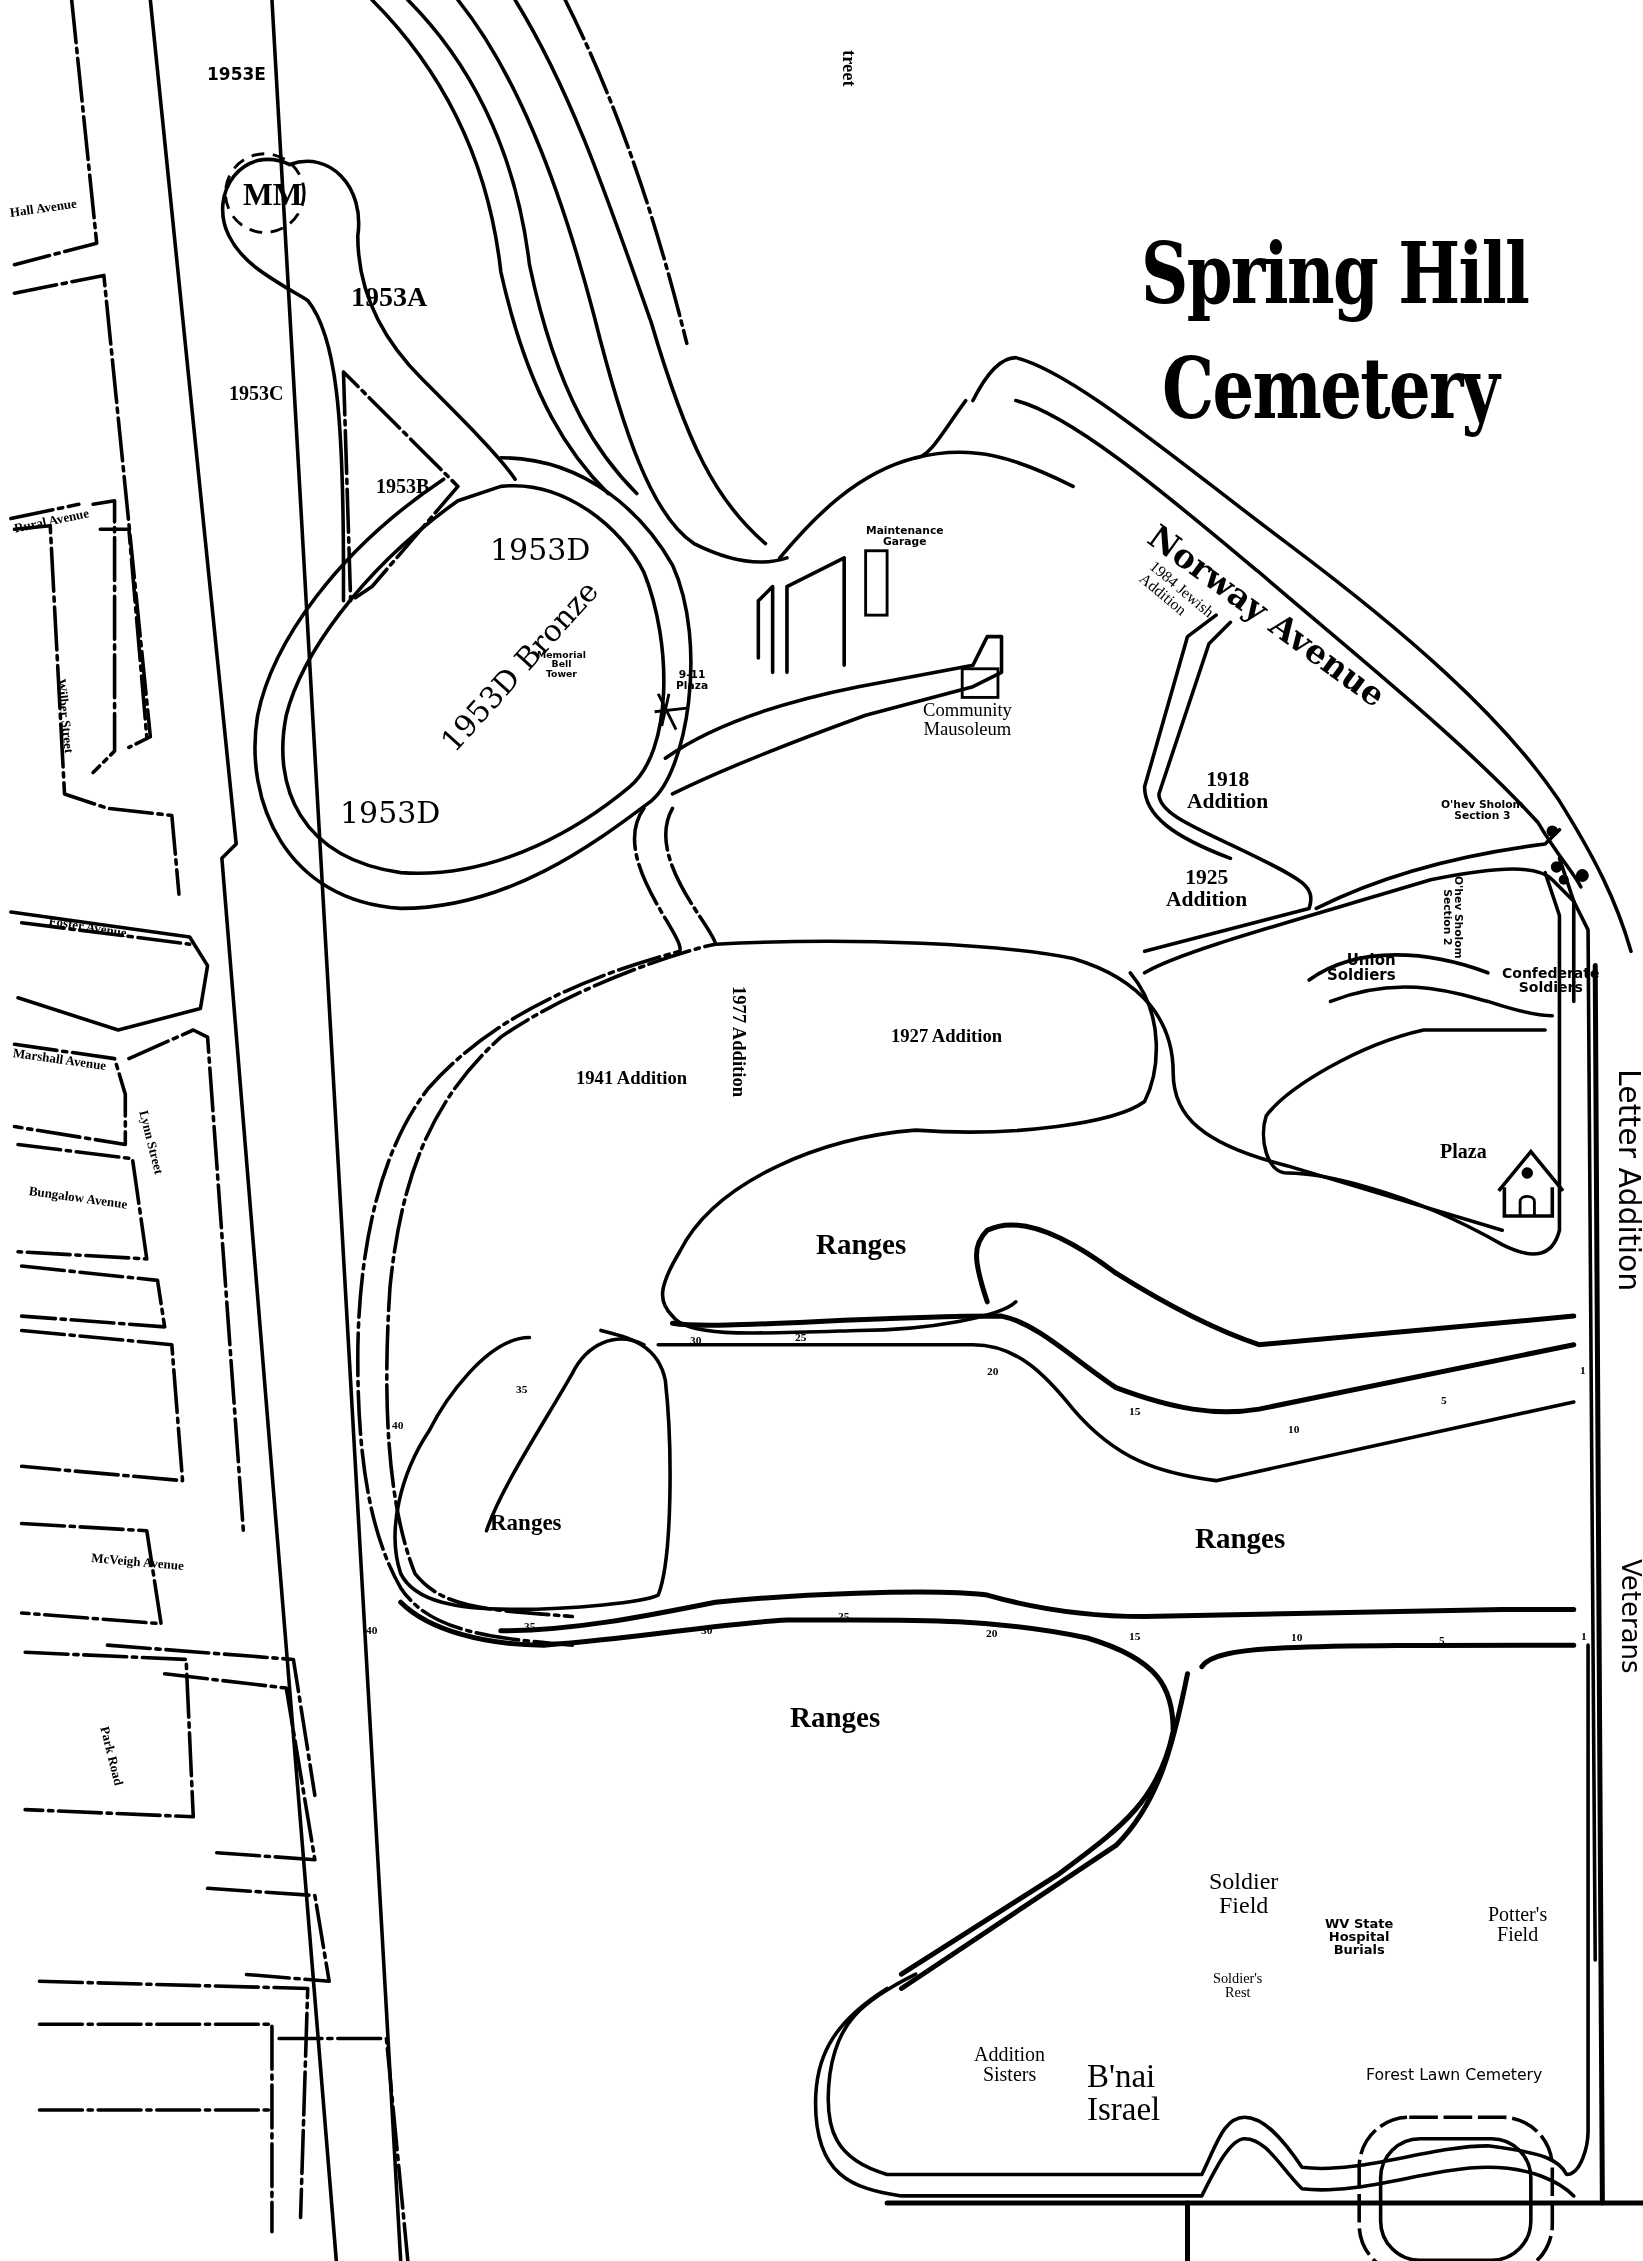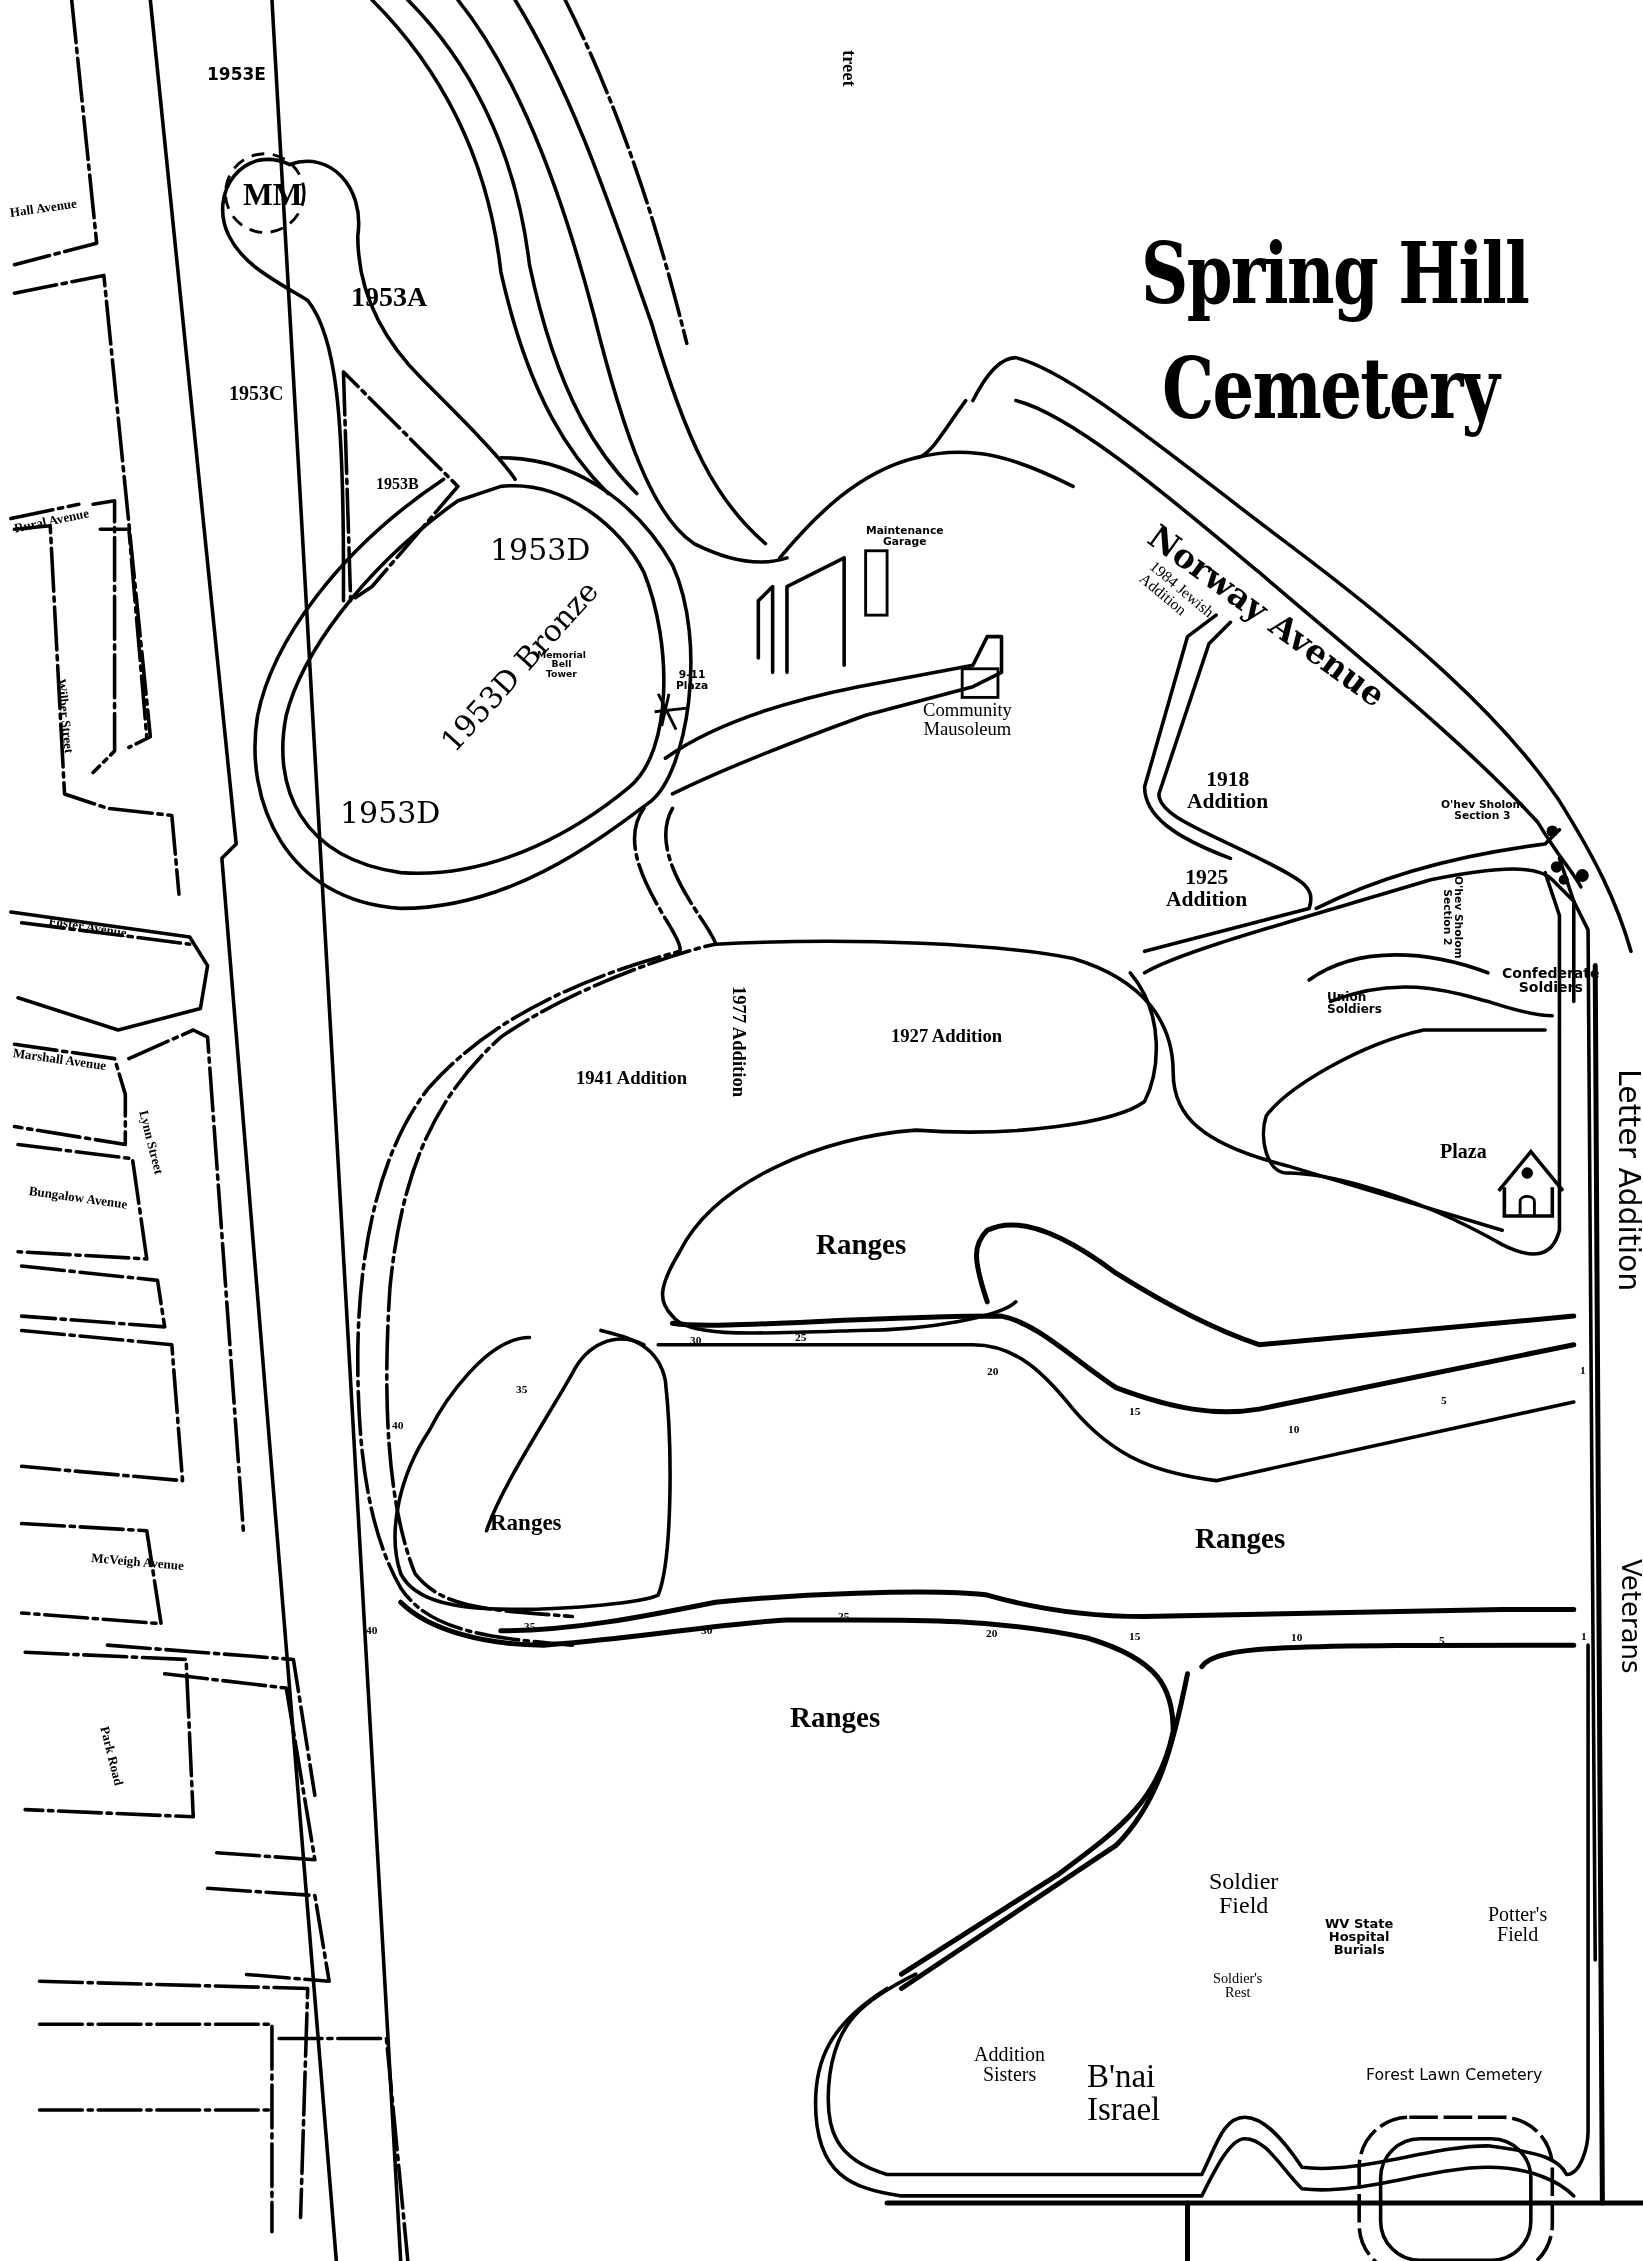--- a/index.html
+++ b/index.html
@@ -148,21 +148,21 @@
 <div class="lbl street" style="left:150px; top:1109px; transform:rotate(76deg);">Lynn Street</div>
 <div class="lbl street" style="left:30px; top:1184px; transform:rotate(8deg);">Bungalow Avenue</div>
 <div class="lbl street" style="left:92px; top:1551px; transform:rotate(5deg);">McVeigh Avenue</div>
 <div class="lbl street" style="left:111px; top:1725px; transform:rotate(76deg);">Park Road</div>
 <div class="lbl" style="left:1162px; top:519px; transform:rotate(36deg); font-family:'DejaVu Serif', serif; font-size:33px;">Norway Avenue</div>
 
 <div class="lbl sec-sm cond" style="left:207px; top:66px; font-size:17px;">1953E</div>
 <div class="lbl cond" style="left:243px; top:179px; font-size:31.5px;">MM</div>
 <div class="lbl sec-md" style="left:351px; top:283px; font-size:28px;">1953A</div>
 <div class="lbl sec-md" style="left:229px; top:383px; font-size:20px;">1953C</div>
-<div class="lbl sec-md" style="left:376px; top:476px; font-size:16px;">1953B</div>
+<div class="lbl sec-md" style="left:376px; top:476px; font-size:20px;">1953B</div>
 <div class="lbl sec-lg" style="left:490px; top:535px;">1953D</div>
 <div class="lbl sec-lg" style="left:436px; top:737px; transform:rotate(-48deg);">1953D Bronze</div>
 <div class="lbl sec-lg" style="left:340px; top:798px;">1953D</div>
 
 <div class="lbl sec-sm" style="left:537px; top:650px; font-size:9.3px; text-align:center;">
   <div>Memorial</div>
   <div>Bell</div>
   <div>Tower</div>
 </div>
 <div class="lbl sec-sm" style="left:676px; top:670px; font-size:10.7px; text-align:center;">
@@ -190,21 +190,21 @@
   <div>Addition</div>
 </div>
 <div class="lbl sec-sm" style="left:1441px; top:800px; font-size:10.7px; text-align:center;">
   <div>O'hev Sholom</div>
   <div>Section 3</div>
 </div>
 <div class="lbl sec-sm" style="left:1463px; top:876px; transform:rotate(90deg); font-size:10.7px; text-align:center;">
   <div>O'hev Sholom</div>
   <div>Section 2</div>
 </div>
-<div class="lbl sec-sm" style="left:1327px; top:953px; font-size:12px; text-align:left;margin-top:38px;">
+<div class="lbl sec-sm" style="left:1327px; top:953px; font-size:15px; text-align:right;">
   <div>Union</div>
   <div>Soldiers</div>
 </div>
 <div class="lbl sec-sm" style="left:1502px; top:966px; font-size:14px; text-align:center;">
   <div>Confederate</div>
   <div>Soldiers</div>
 </div>
 <div class="lbl sec-md" style="left:891px; top:1027px; font-size:18.6px;">1927 Addition</div>
 <div class="lbl sec-md" style="left:576px; top:1069px; font-size:18.6px;">1941 Addition</div>
 <div class="lbl sec-md" style="left:748px; top:986px; transform:rotate(90deg); font-size:18.6px;">1977 Addition</div>

